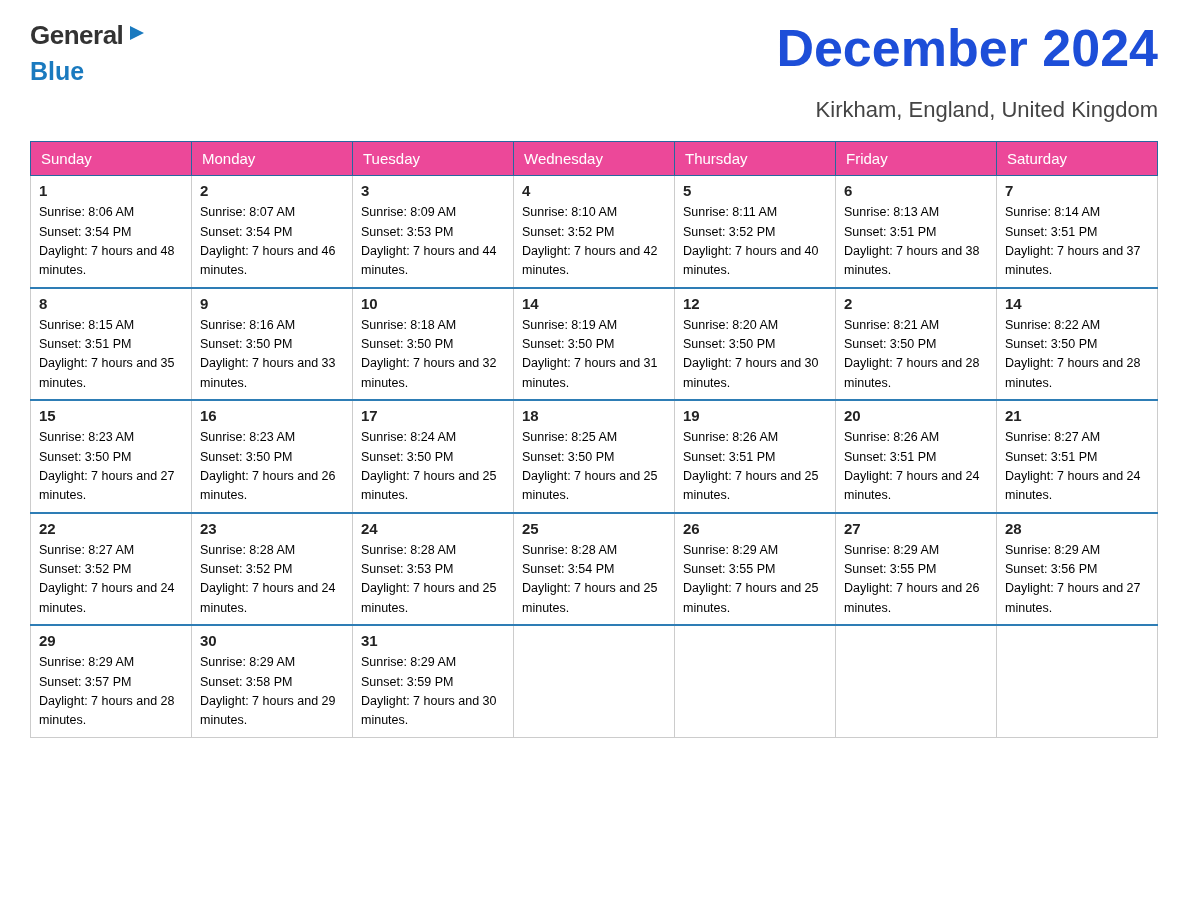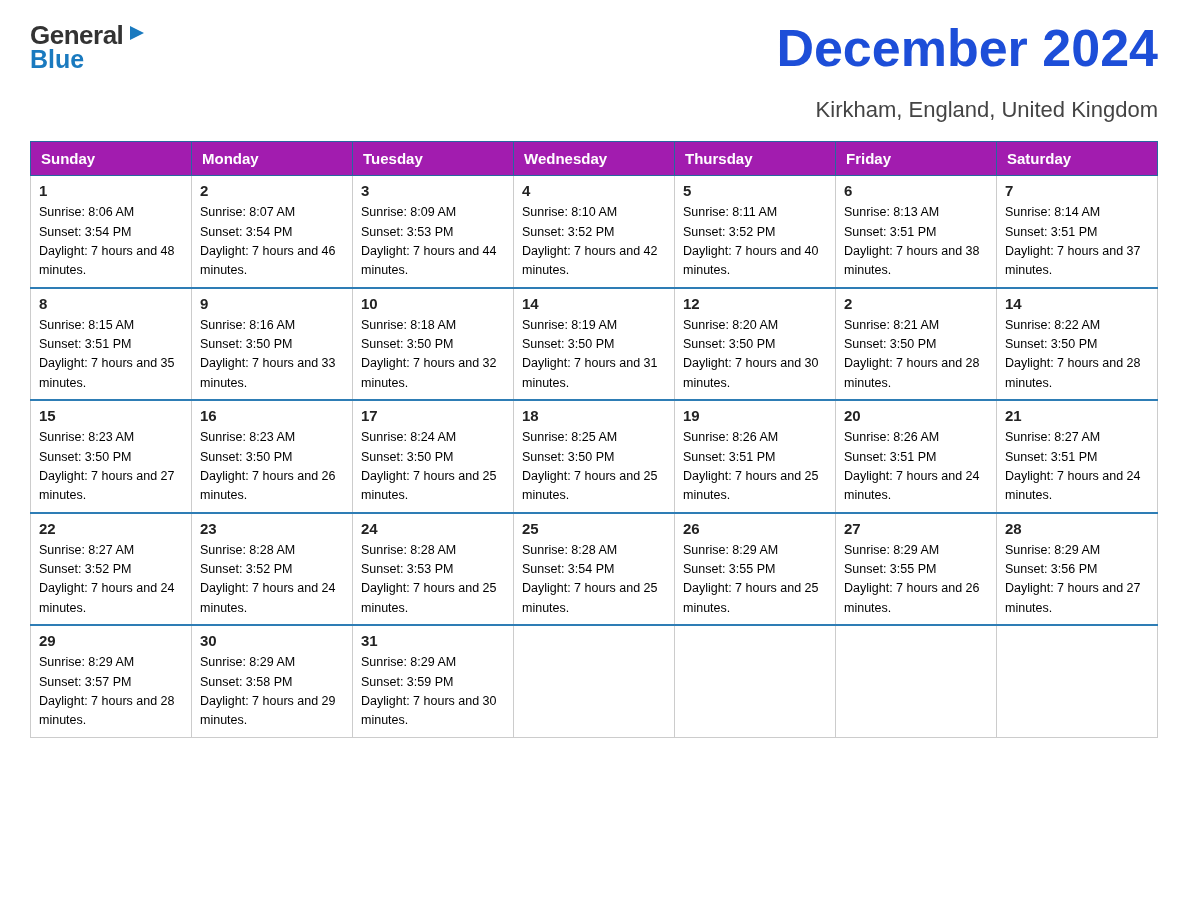--- a/index.html
+++ b/index.html
@@ -29,24 +29,24 @@
       font-size: 22px;
       color: #444;
       margin-top: 20px;
     }
     .calendar-table {
       width: 100%;
       border-collapse: collapse;
       border: 1px solid #aaa;
     }
     .calendar-table th {
-      background-color: #a21caf;
+      background-color: #ec4899;
       color: #fff;
       font-size: 15px;
-      font-weight: bold;
+      font-weight: normal;
       padding: 8px 10px;
       text-align: left;
       border: 1px solid #2668a0;
     }
     .calendar-table td {
       vertical-align: top;
       border: 1px solid #ccc;
       padding: 6px 8px;
       width: 14.28%;
       min-height: 110px;
@@ -69,20 +69,21 @@
       background: #fff;
     }
     .row-separator td {
       border-top: 2px solid #2e7db5;
     }
     
     .logo-svg-wrap {
       display: flex;
       flex-direction: column;
       align-items: flex-start;
+      gap: 12px;
     }
     .logo-line1 {
       display: flex;
       align-items: center;
     }
     .logo-word {
       font-size: 26px;
       font-weight: bold;
       color: #333;
       letter-spacing: -0.5px;

